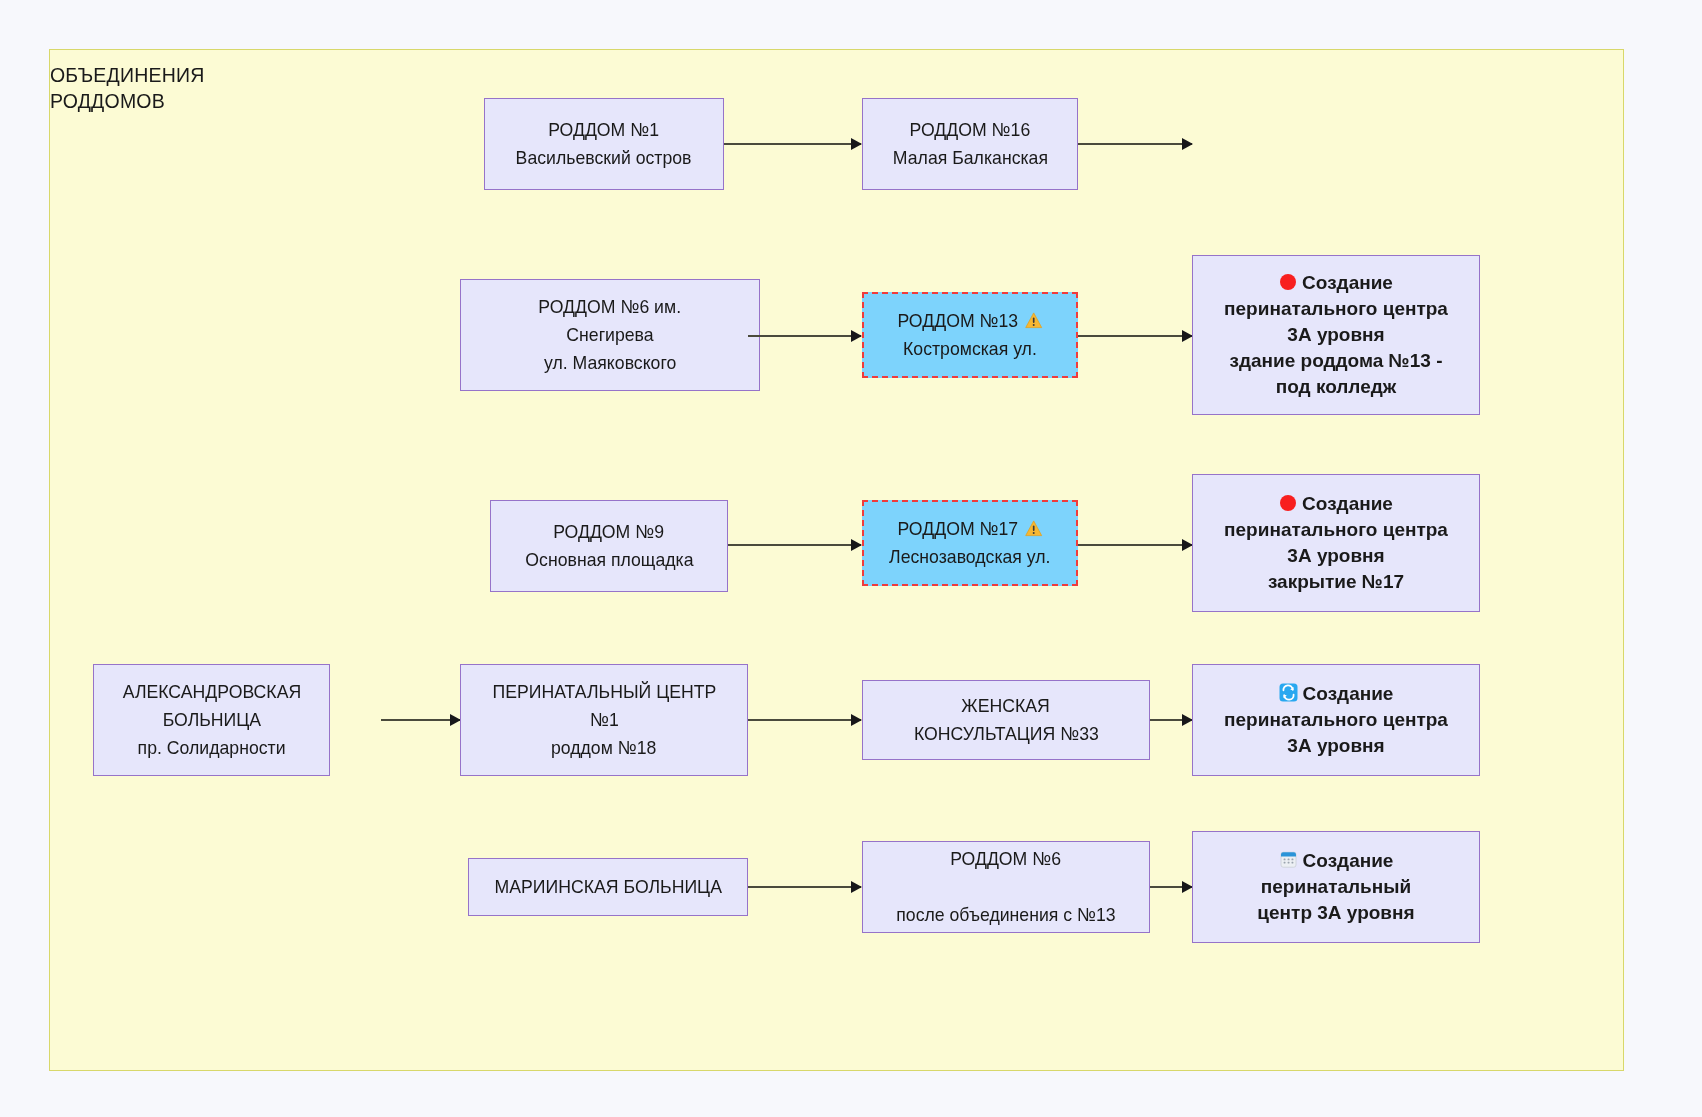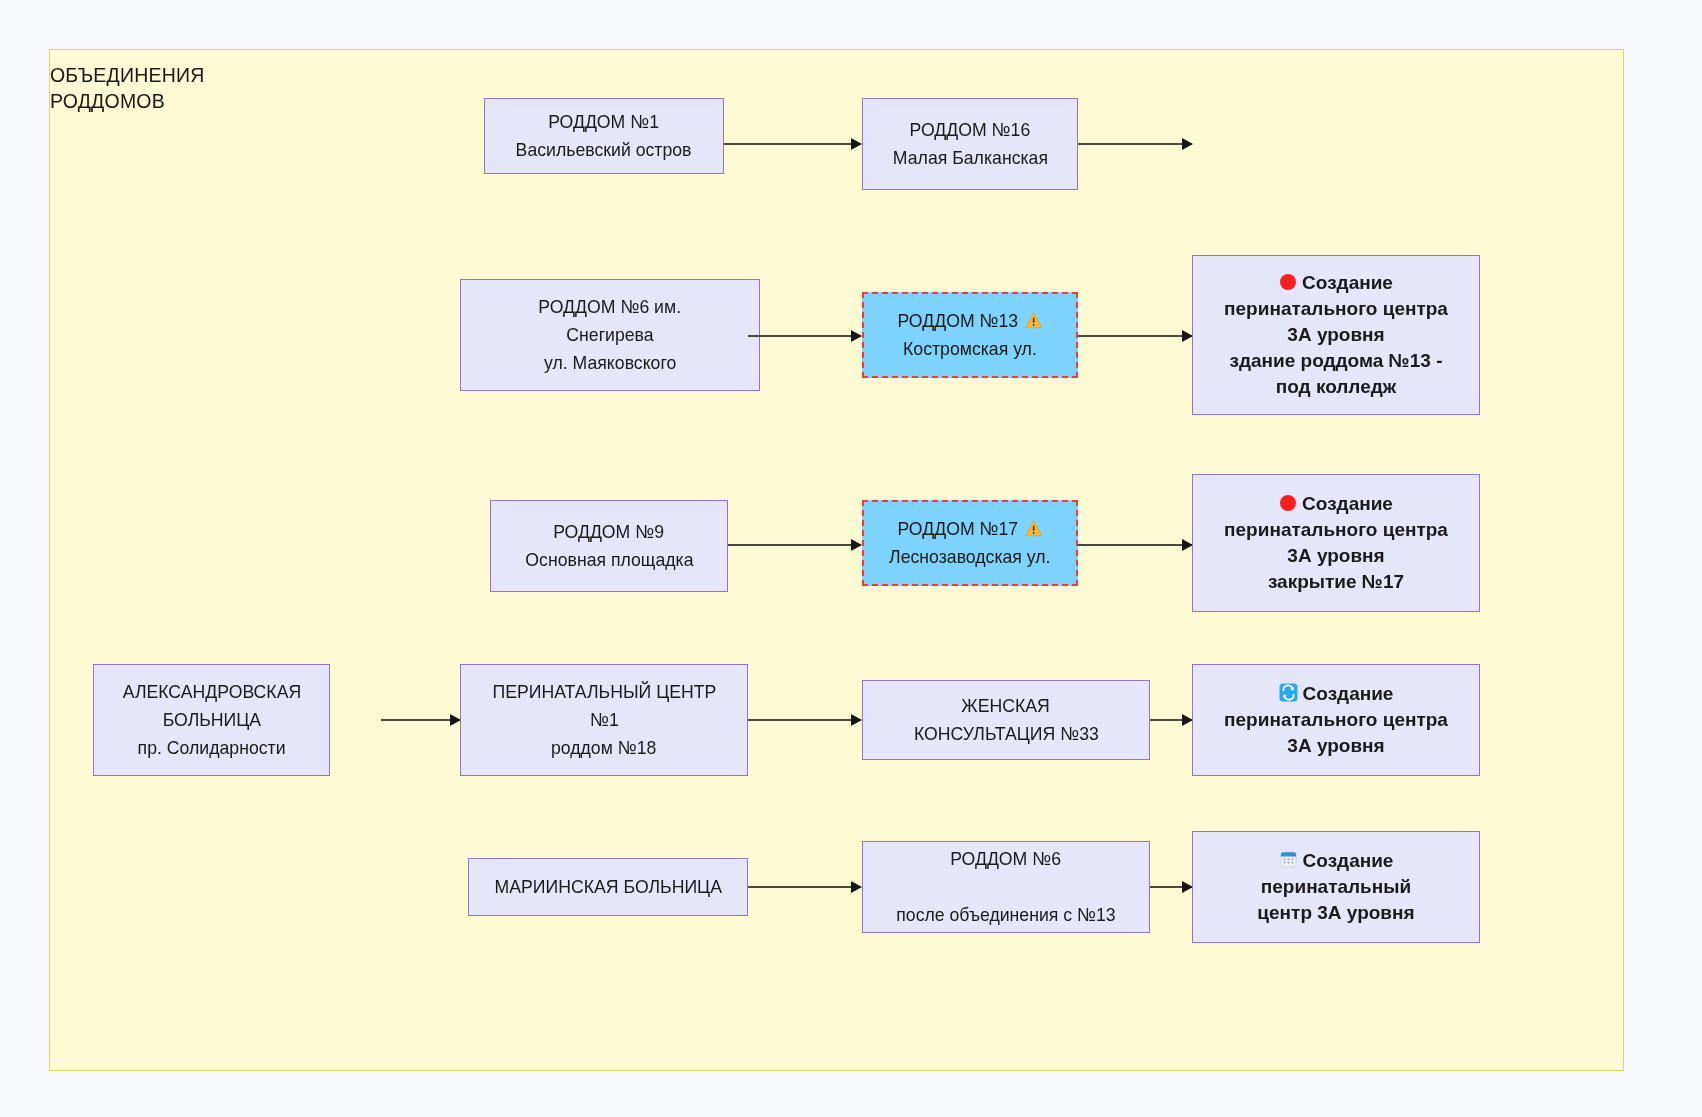--- a/index.html
+++ b/index.html
@@ -104,21 +104,21 @@
   }
 </style>
 </head>
 <body>
 
 <div id="canvas">
 
   <div id="title">ОБЪЕДИНЕНИЯ
 РОДДОМОВ</div>
 
-  <div class="node cond" style="left:434px; top:48px; width:240px; height:76px;">
+  <div class="node cond" style="left:434px; top:48px; width:240px; height:92px;">
     <span class="ln">РОДДОМ №1</span>
     <span class="ln">Васильевский остров</span>
   </div>
 
   <div class="arrow" style="left:674px; top:93px; width:137px;"></div>
 
   <div class="node cond" style="left:812px; top:48px; width:216px; height:92px;">
     <span class="ln">РОДДОМ №16</span>
     <span class="ln">Малая Балканская</span>
   </div>

